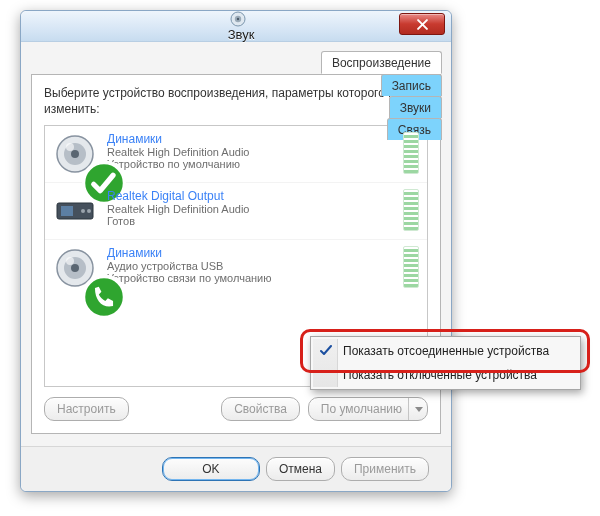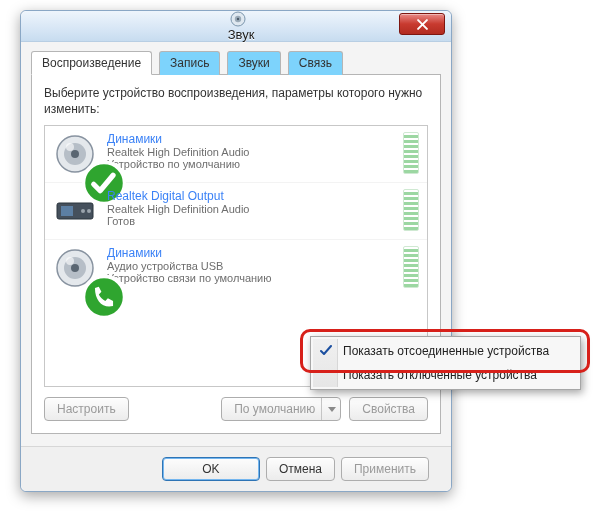--- a/index.html
+++ b/index.html
@@ -63,24 +63,26 @@
     justify-content: center;
   }
   .close-btn svg { width:11px; height:11px; }
 
   .client {
     padding: 8px 10px 12px 10px;
     background: #f4f4f4;
   }
   .tabs {
     display: flex;
-    gap: 8px;
+    align-items: flex-end;
+    gap: 0;
     border-bottom: 1px solid #b5b5b5;
     position: relative;
     height: 24px;
+    flex-direction: column;
   }
   .tab {
     padding: 4px 10px 3px 10px;
     border: 1px solid #b5b5b5;
     border-bottom: none;
     background: #7dd3fc;
     font-size: 12px;
     color: #333;
     position: relative;
     top: 1px;
@@ -149,21 +151,21 @@
     border-radius: 2px;
   }
   .panel-buttons {
     display: flex;
     margin-top: 10px;
     gap: 8px;
   }
   .btn {
     height: 22px;
     border: 1px solid #adadad;
-    border-radius: 4px;
+    border-radius: 10px;
     background: linear-gradient(#fdfdfd,#ececec);
     color: #333;
     font-size: 12px;
     padding: 0 12px;
     display: inline-flex;
     align-items: center;
     justify-content: center;
     box-shadow: inset 0 1px 0 #fff;
     cursor: default;
   }
@@ -334,29 +336,29 @@
               <div class="sub">Устройство связи по умолчанию</div>
             </div>
             <div class="meter"></div>
           </div>
 
         </div>
 
         <div class="panel-buttons">
           <span class="btn disabled">Настроить</span>
           <span style="flex:1"></span>
+          <span class="btn disabled">Свойства</span>
           <span class="btn disabled split">
             <span>По умолчанию</span>
             <span class="caret">
               <svg viewBox="0 0 8 5">
                   <path d="M0 0 L4 5 L8 0 Z" fill="#8a8a8a"></path>
                 </svg>
             </span>
           </span>
-          <span class="btn disabled">Свойства</span>
         </div>
       </div>
     </div>
 
     <div class="dlg-buttons">
       <span class="btn primary">OK</span>
       <span class="btn">Отмена</span>
       <span class="btn disabled">Применить</span>
     </div>
   </div>

